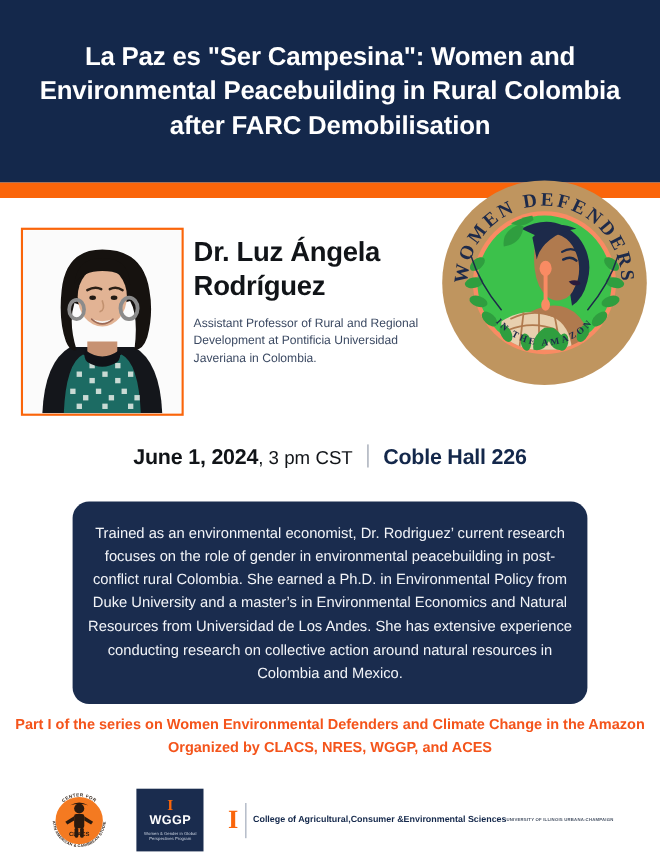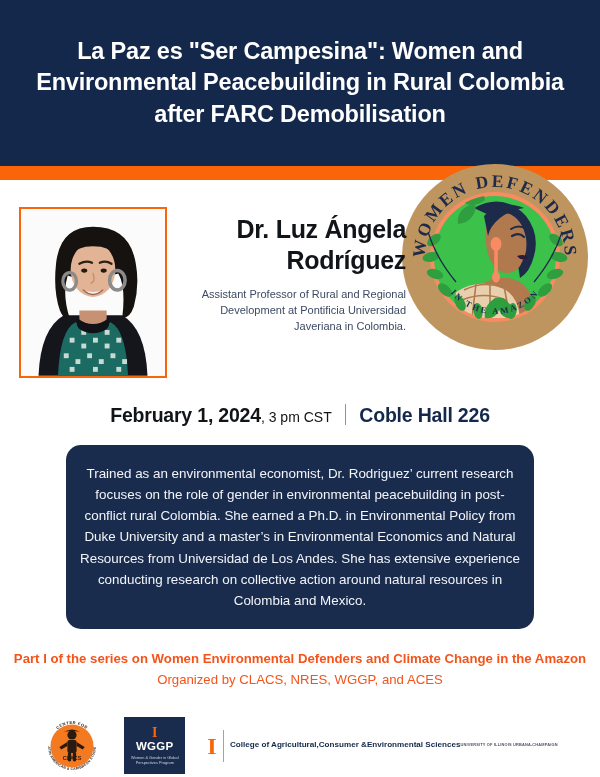--- a/index.html
+++ b/index.html
@@ -44,66 +44,66 @@
     position:absolute;left:19px;top:207px;width:148px;height:171px;
     border:2.5px solid #fa650a;
     box-sizing:border-box;
     background:#ffffff;
     overflow:hidden;
   }
   .photo-frame svg{display:block;width:100%;height:100%;}
 
   
   .speaker-block{
-    position:absolute;left:176px;top:214px;width:230px;text-align:right;
+    position:absolute;left:176px;top:214px;width:230px;text-align:left;
   }
   .speaker-name{
     color:#111418;
     font-size:25px;font-weight:bold;line-height:1.22;
     margin:0 0 12px 0;letter-spacing:-0.3px;
   }
   .speaker-affil{
     color:#3c4a63;
     font-size:11px;line-height:1.45;margin:0;
   }
 
   
   .date-line{
     position:absolute;left:0;top:404px;width:600px;
     text-align:center;white-space:nowrap;
   }
   .date-strong{color:#111418;font-size:19.5px;font-weight:bold;letter-spacing:-0.2px;}
-  .date-time{color:#111418;font-size:14px;font-weight:normal;}
+  .date-time{color:#111418;font-size:17px;font-weight:normal;}
   .date-sep{
     display:inline-block;width:1.6px;height:21px;background:#8b93a3;
     vertical-align:-3px;margin:0 13px;
   }
   .date-venue{color:#14284b;font-size:19.5px;font-weight:bold;letter-spacing:-0.2px;}
 
   
   .bio-box{
-    position:absolute;left:66px;top:445px;width:468px;height:184px;
+    position:absolute;left:66px;top:456px;width:468px;height:184px;
     background:#1a2c4e;border-radius:15px;
     box-sizing:border-box;
     display:flex;align-items:center;justify-content:center;
   }
   .bio-text{
     color:#f2f4f8;font-size:13.4px;line-height:1.58;
     text-align:center;margin:0;padding:0 14px;
   }
 
   
   .series{
     position:absolute;left:0;top:650px;width:600px;text-align:center;
   }
   .series-line{
     color:#f4541b;font-size:13.2px;font-weight:bold;line-height:1.42;margin:0;
   }
   .series-org{
-    color:#f4541b;font-size:13.2px;font-weight:normal;margin:3px 0 0 0;
+    color:#f4541b;font-size:13.2px;font-weight:bold;margin:3px 0 0 0;
   }
 
   
   .logos{
     position:absolute;left:0;top:714px;width:600px;height:63px;
     display:flex;align-items:center;justify-content:center;gap:22px;
   }
   .logo-clacs{width:60px;height:60px;}
   .logo-clacs svg{display:block;}
   .logo-wggp{
@@ -270,21 +270,21 @@
       <ellipse cx="99" cy="73" rx="8" ry="10" fill="none" stroke="#8b8b8b" stroke-width="3.6"></ellipse>
     </svg>
   </div>
 
   <div class="speaker-block">
     <div class="speaker-name">Dr. Luz Ángela Rodríguez</div>
     <div class="speaker-affil">Assistant Professor of Rural and Regional Development at Pontificia Universidad Javeriana in Colombia.</div>
   </div>
 
   <div class="date-line">
-    <span class="date-strong">February 1, 2024</span><span class="date-time">, 3 pm CST</span><span class="date-sep"></span><span class="date-venue">Coble Hall 226</span>
+    <span class="date-strong">June 1, 2024</span><span class="date-time">, 3 pm CST</span><span class="date-sep"></span><span class="date-venue">Coble Hall 226</span>
   </div>
 
   <div class="bio-box">
     <p class="bio-text">Trained as an environmental economist, Dr. Rodriguez’ current research focuses on the role of gender in environmental peacebuilding in post-conflict rural Colombia. She earned a Ph.D. in Environmental Policy from Duke University and a master’s in Environmental Economics and Natural Resources from Universidad de Los Andes. She has extensive experience conducting research on collective action around natural resources in Colombia and Mexico.</p>
   </div>
 
   <div class="series">
     <p class="series-line">Part I of the series on Women Environmental Defenders and Climate Change in the Amazon</p>
     <p class="series-org">Organized by CLACS, NRES, WGGP, and ACES</p>
   </div>

